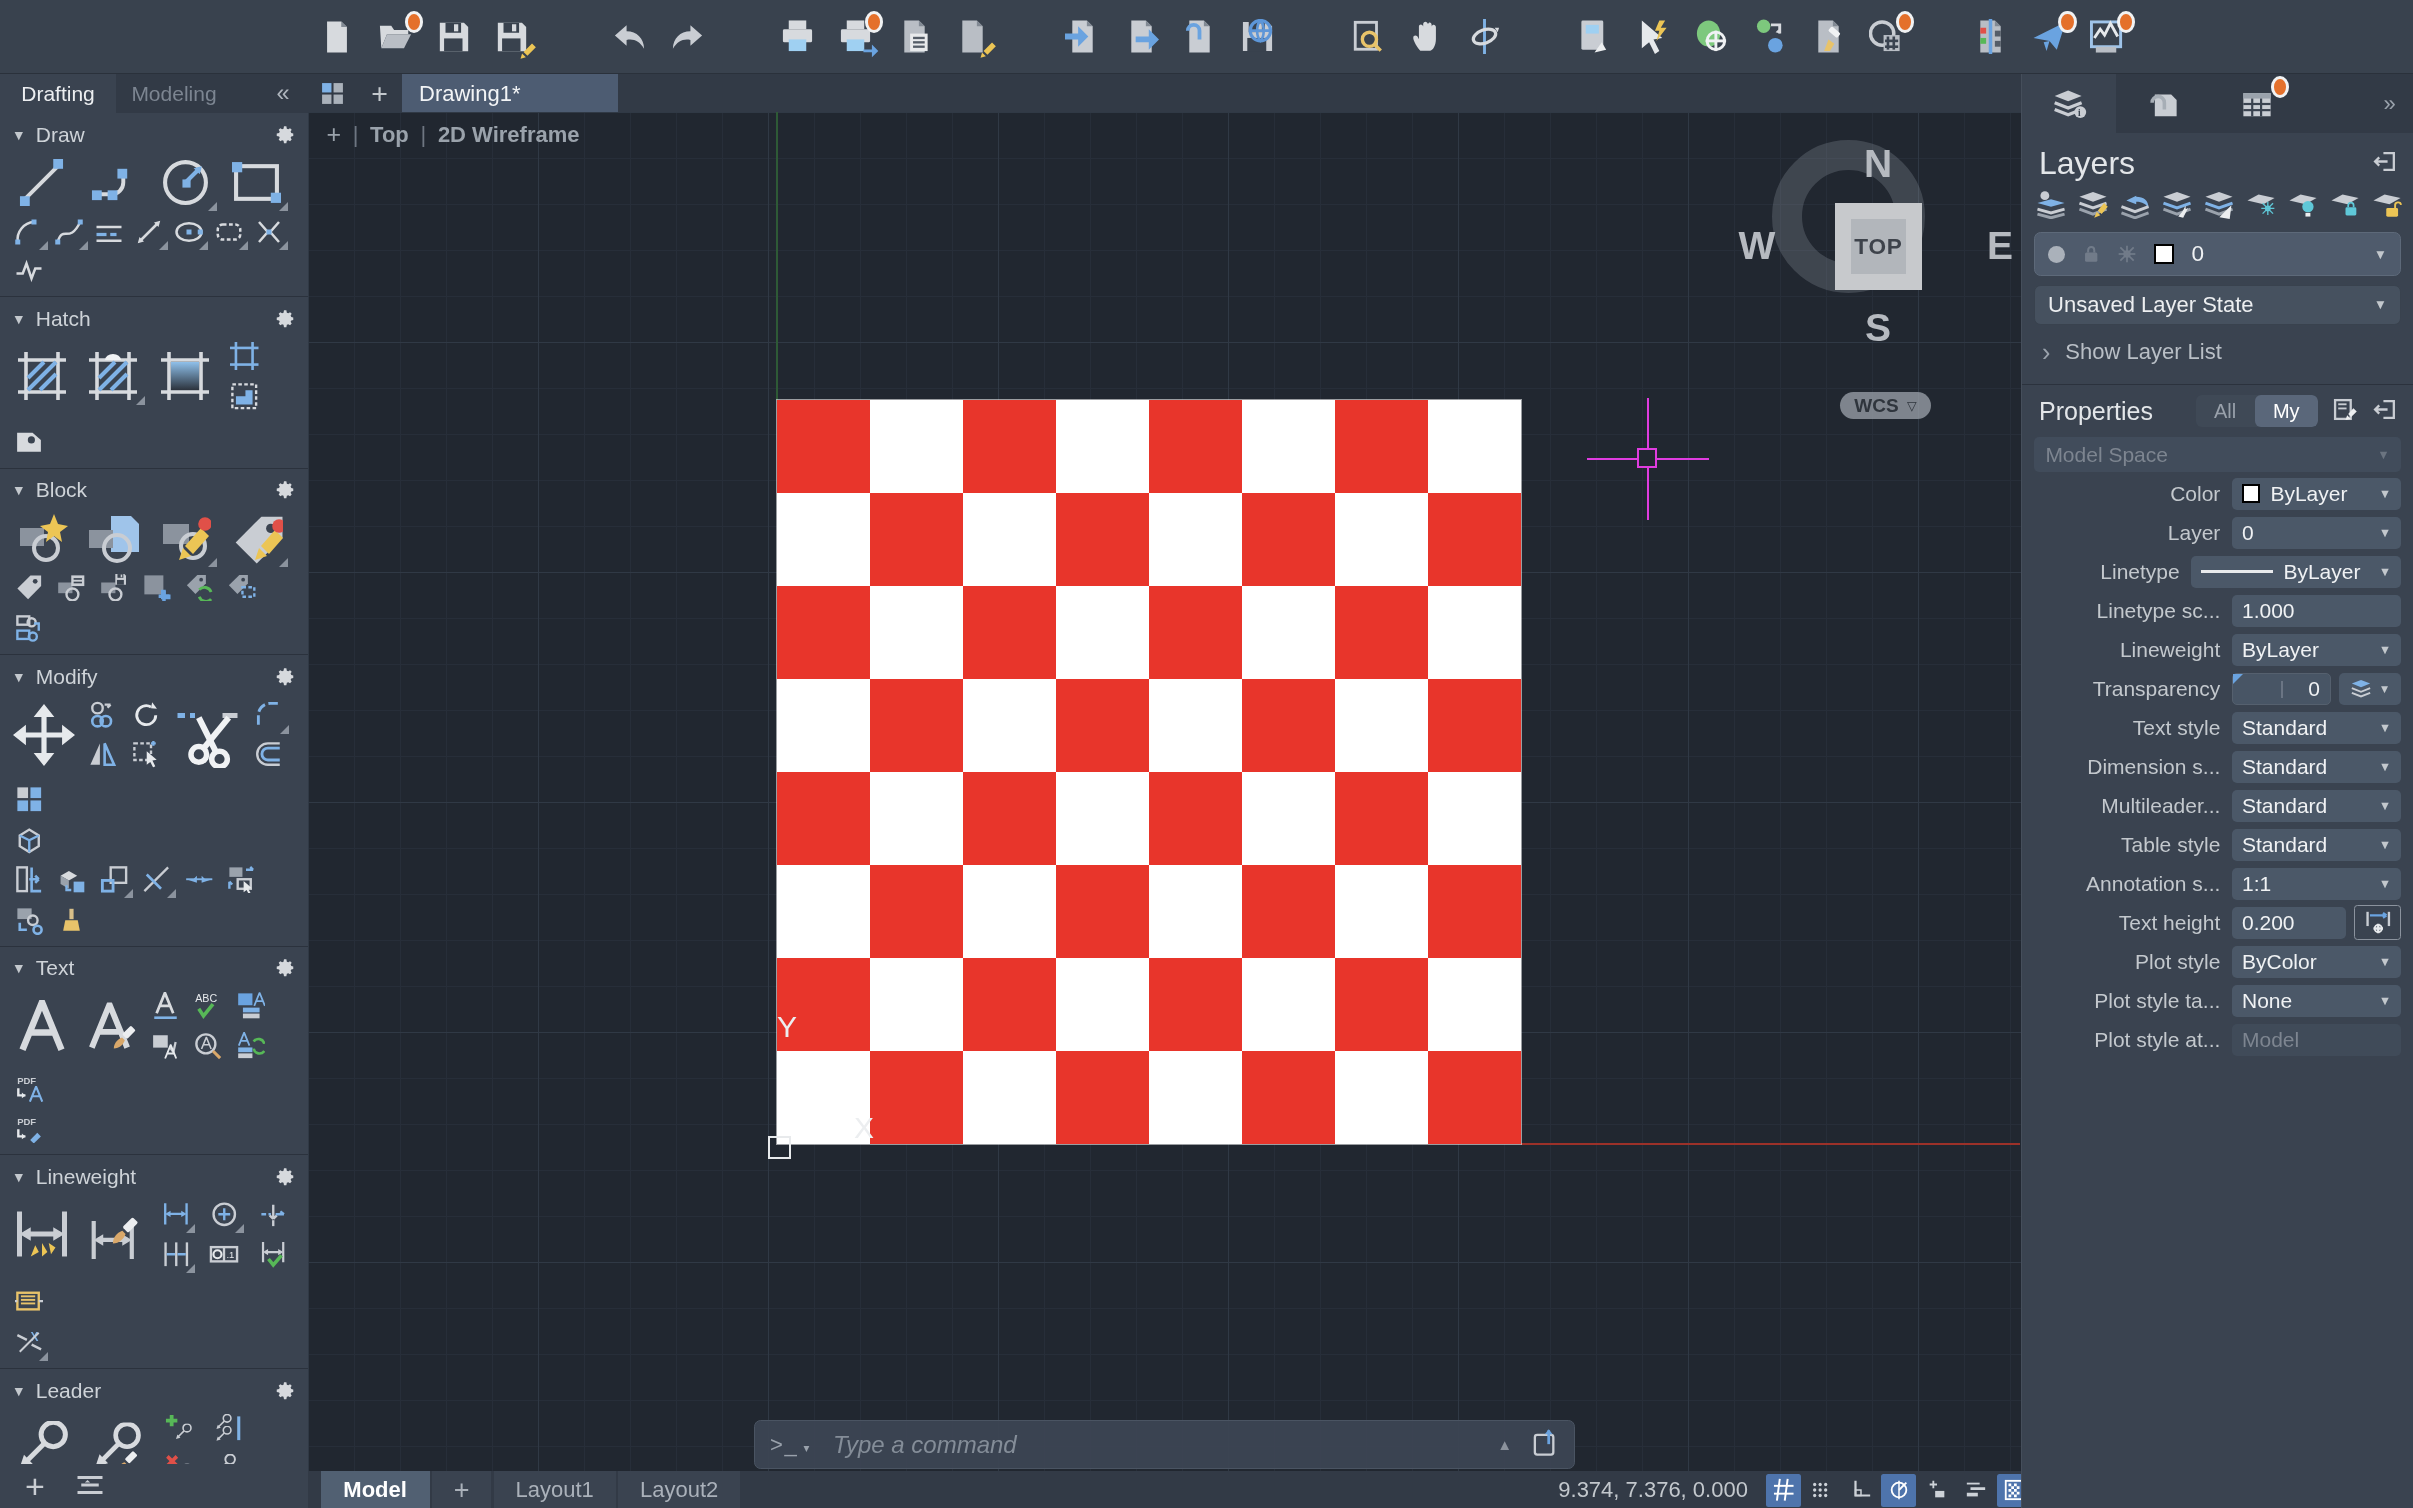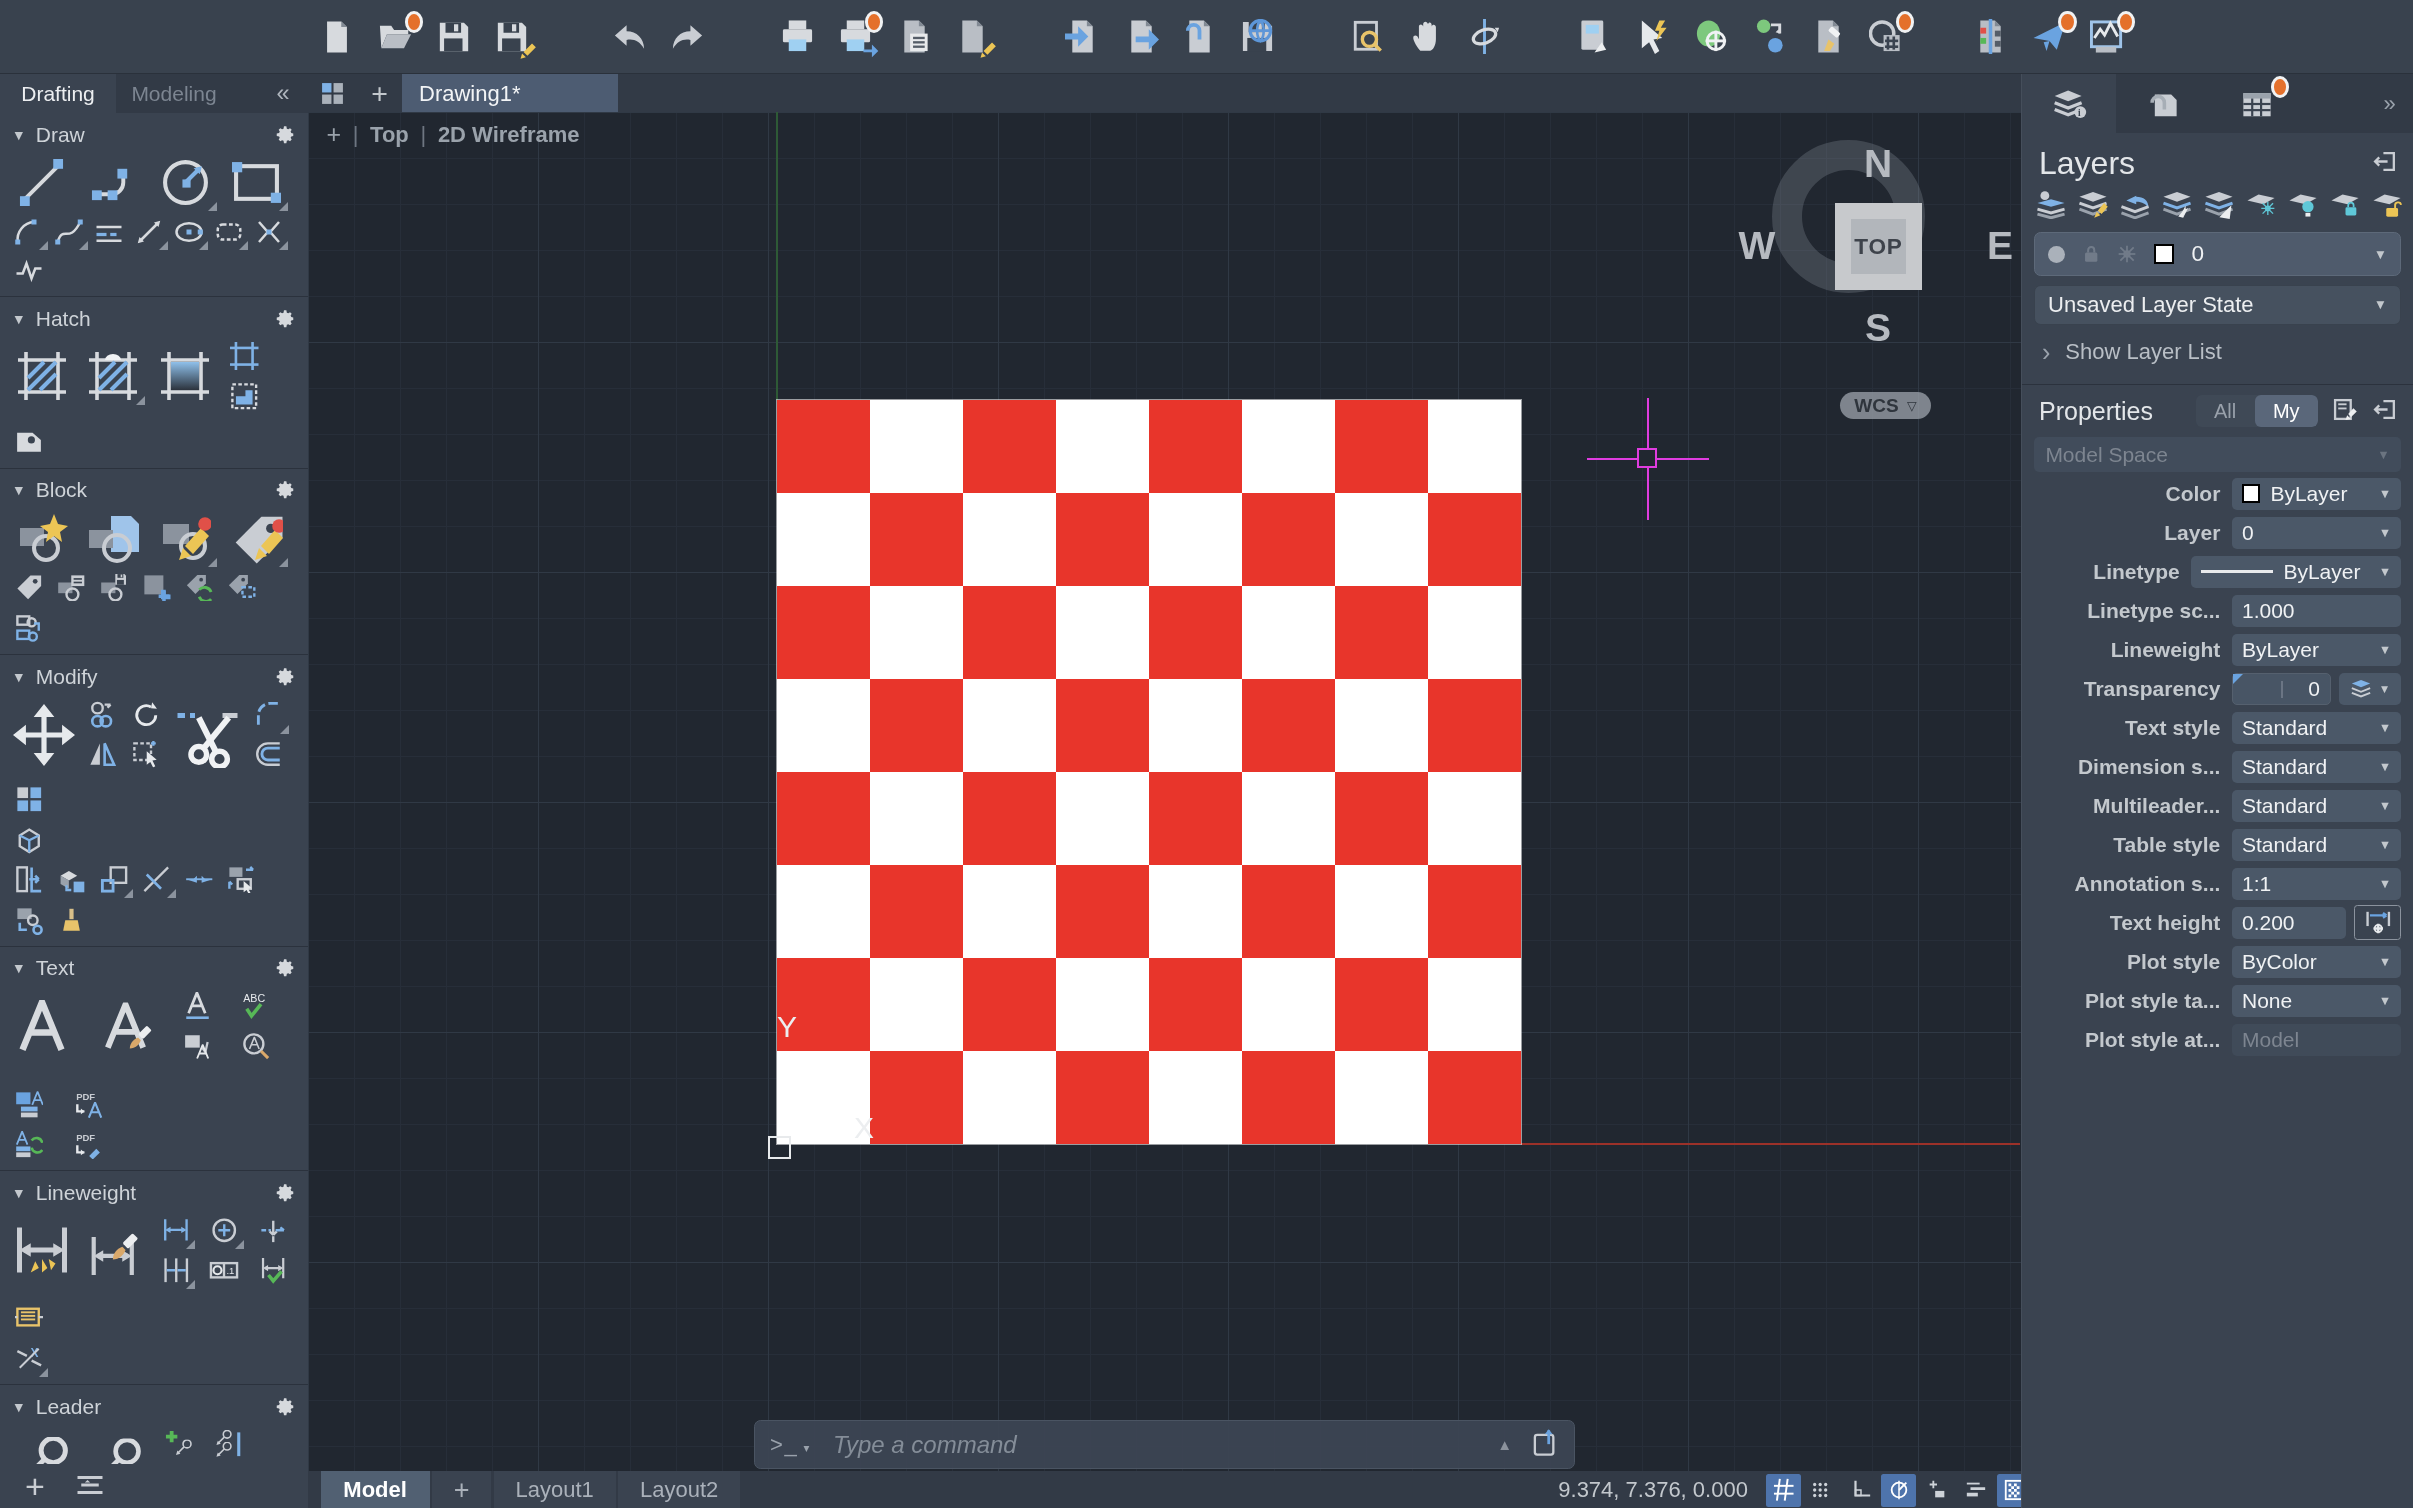--- a/index.html
+++ b/index.html
@@ -126,21 +126,21 @@
   .prop-head{display:flex;align-items:center;padding:10px 15px 3.4px 17px;}
   .prop-head .title{color:#e3e6e9;font-size:25px;}
   .seg{margin-left:auto;display:flex;background:#3f4956;border-radius:5.9px;overflow:hidden;height:32px;}
   .seg div{padding:0 18.4px;display:flex;align-items:center;font-size:20px;color:#99a1ab;}
   .seg .sel{background:#5a677a;color:#fff;border-radius:5.9px;}
   .prop-head .hicon{margin-left:15px;color:#c9cdd3;}
   .space-row{margin:6.7px 11.7px 1.7px 11.7px;height:35px;background:#414c5b;border-radius:5px;display:flex;align-items:center;padding:0 11.7px;}
   .space-row .label{color:#7d8590;font-size:21px;}
   .space-row .caret{margin-left:auto;color:#6b7480;font-size:12.6px;}
   .prow{display:flex;align-items:center;height:39px;padding:0 11.7px 0 0;}
-  .prow .plabel{width:210px;text-align:right;color:#c3c8cd;font-size:21px;padding-right:11.7px;white-space:nowrap;font-weight:bold;}
+  .prow .plabel{width:210px;text-align:right;color:#c3c8cd;font-size:21px;padding-right:11.7px;white-space:nowrap;}
   .pctl{flex:1;height:32px;background:var(--ctl);border-radius:5px;display:flex;align-items:center;padding:0 10px;gap:10px;}
   .pctl .val{color:#f0f2f4;font-size:21px;}
   .pctl .caret{margin-left:auto;color:#c3c8cd;font-size:12.6px;}
   .pctl.dis{background:var(--ctl-dis);}
   .pctl.dis .val{color:#7d8590;}
   .lt-line{width:72px;height:2.5px;background:#e8eaec;}
   .tr-input{flex:1;height:32px;background:#47536300;border:0.8px solid #55606e;background:#485565;border-radius:5px;
     position:relative;display:flex;align-items:center;justify-content:flex-end;padding:0 10px;color:#f0f2f4;font-size:21px;}
   .tr-input::before{content:"";position:absolute;left:0;top:0;border-top:10px solid #6aa3e0;border-right:10px solid transparent;}
   .tr-input::after{content:"";position:absolute;left:50%;top:7.5px;width:1.7px;height:17px;background:#6b7584;}
@@ -883,21 +883,21 @@
     </div>
 
     <div class="section" style="min-height:121px">
       <div class="sec-head">
           <span class="tri">▼</span>
           <span>Text</span>
           <svg class="gear gear-g" viewBox="0 0 26 26" width="22" height="22">
             <use href="#s-gear" color="#d6d9dd"></use>
           </svg>
         </div>
-      <div class="irow" style="gap:24px">
+      <div class="irow" style="gap:8px">
         <div class="ti ti-lg">
             <svg width="52" height="52" viewBox="0 0 24 24">
               <use href="#s-A" color="#d7dade"></use>
             </svg>
           </div>
         <div class="ti ti-lg">
             <svg width="55" height="52" viewBox="0 0 28 24">
               <use href="#s-A" color="#d7dade"></use>
               <use href="#s-brush" transform="translate(12 8) scale(.7)"></use>
             </svg>

